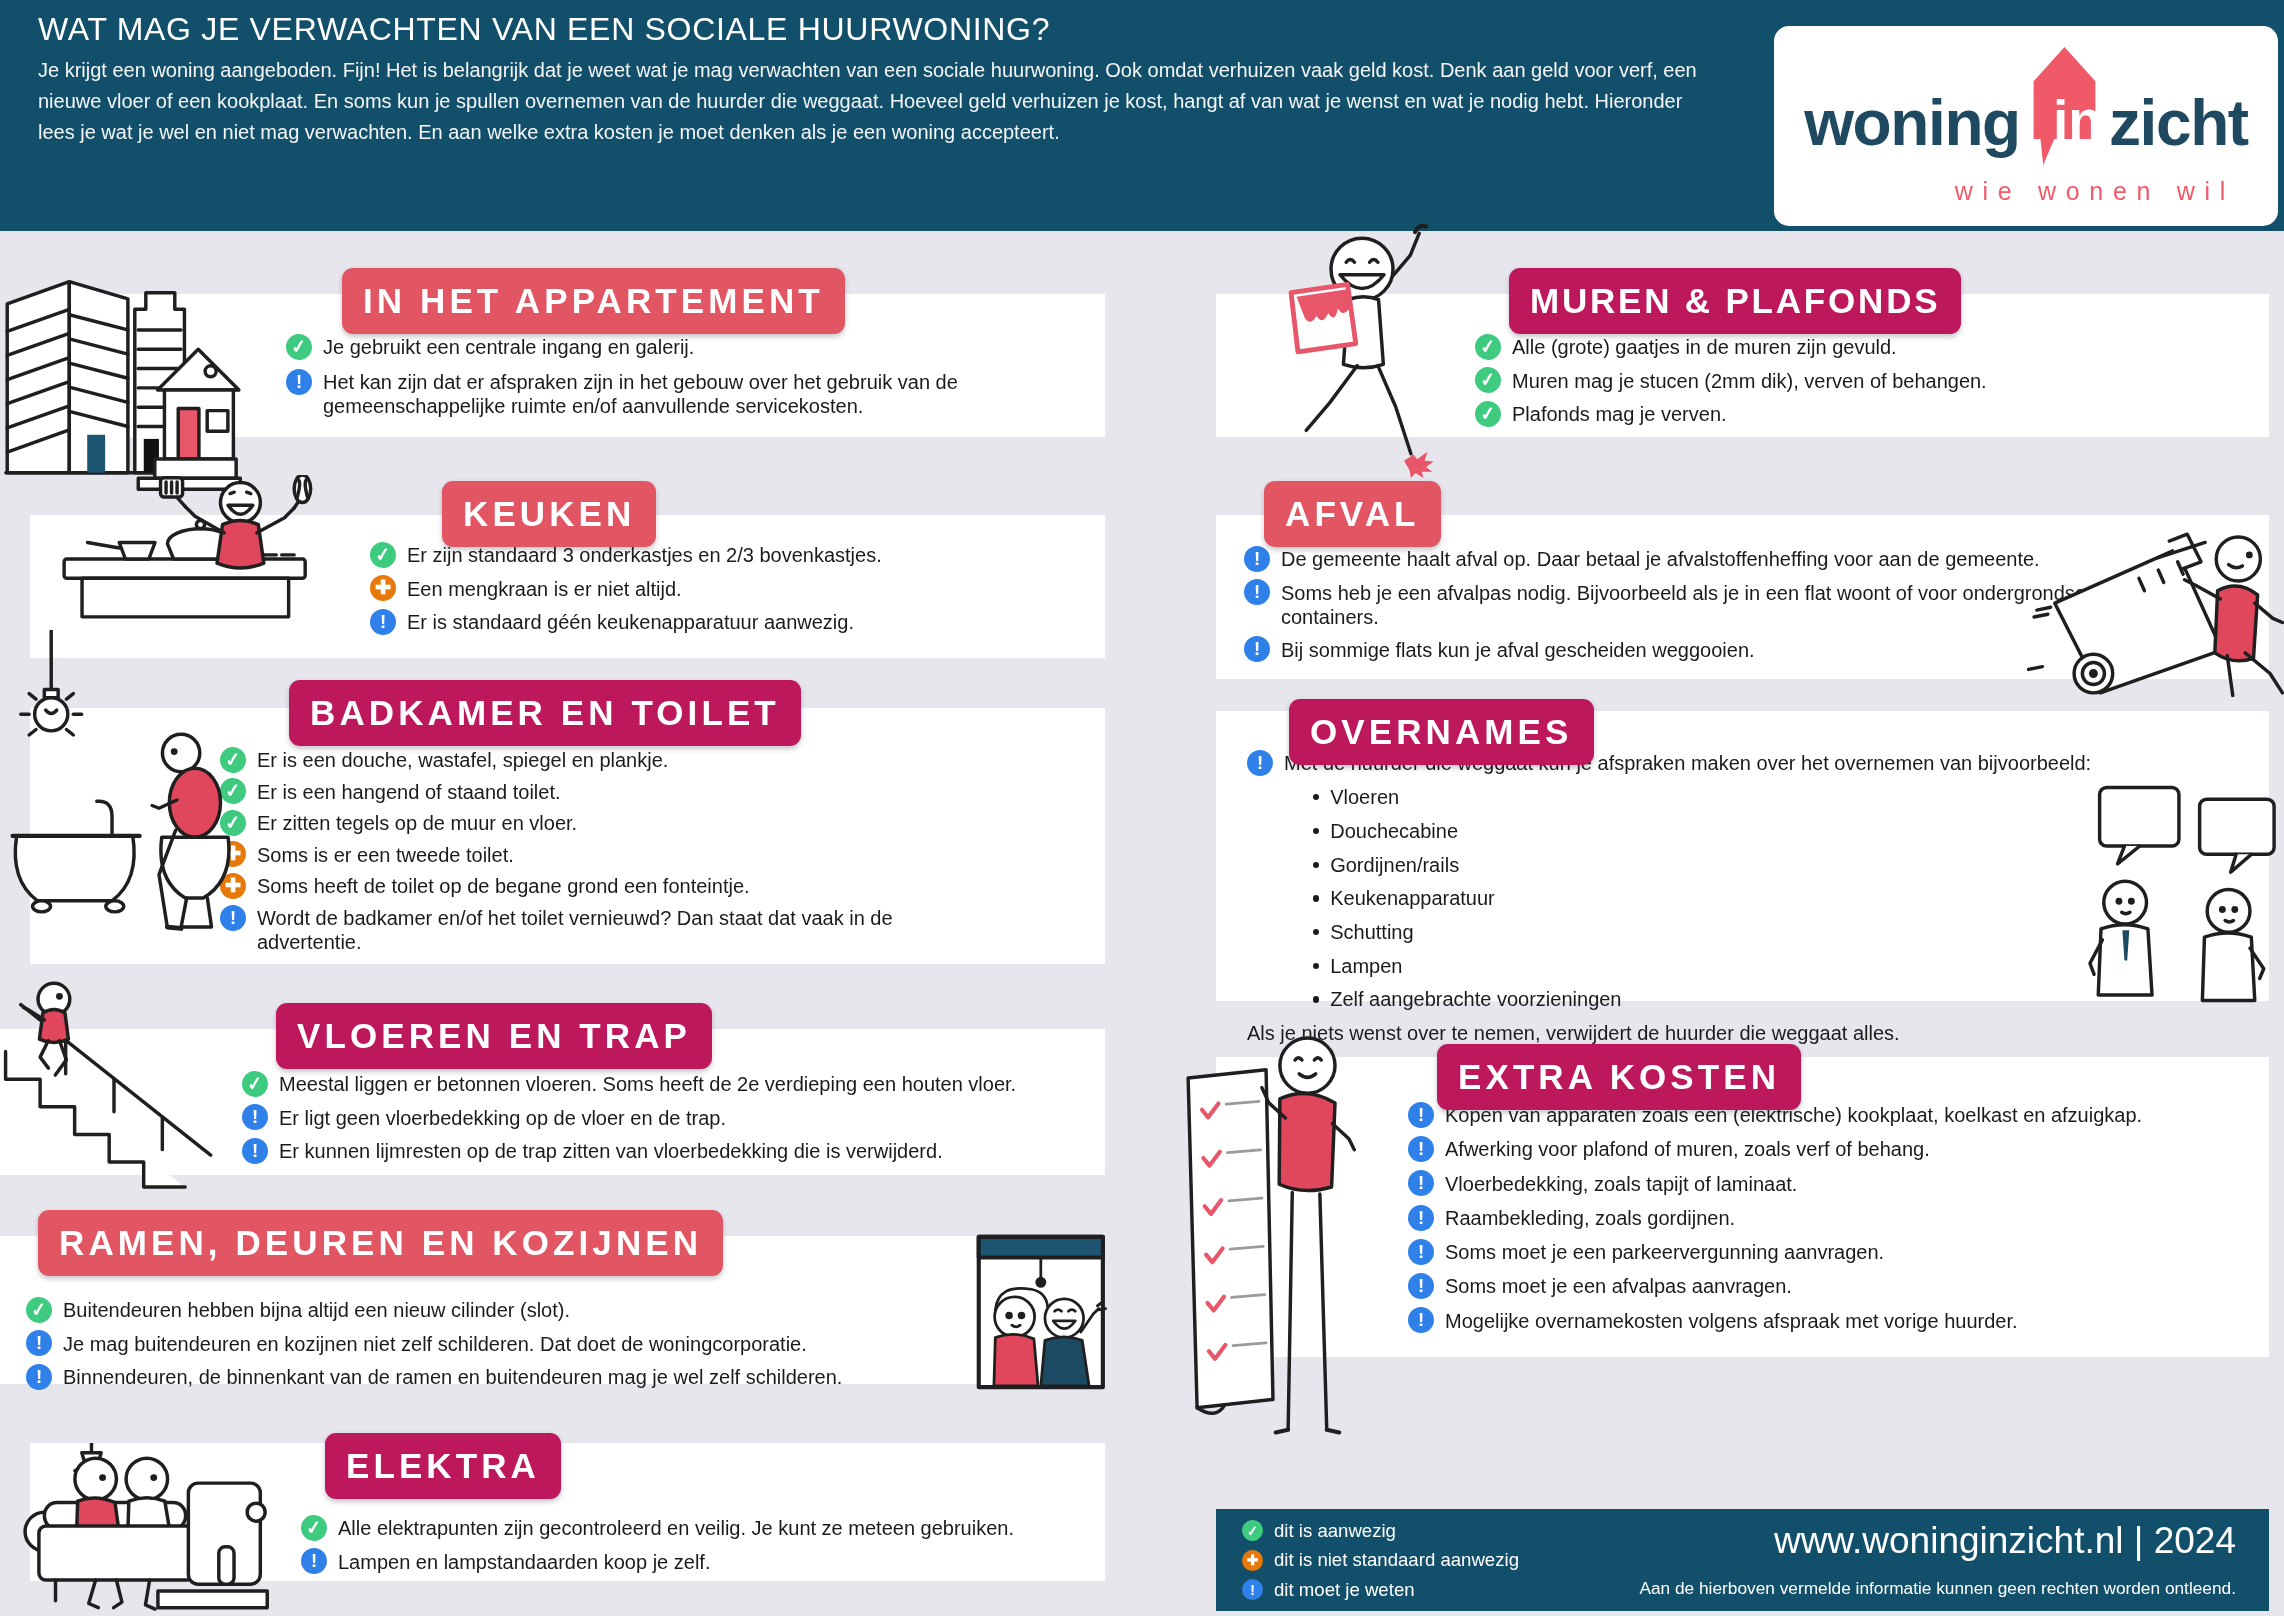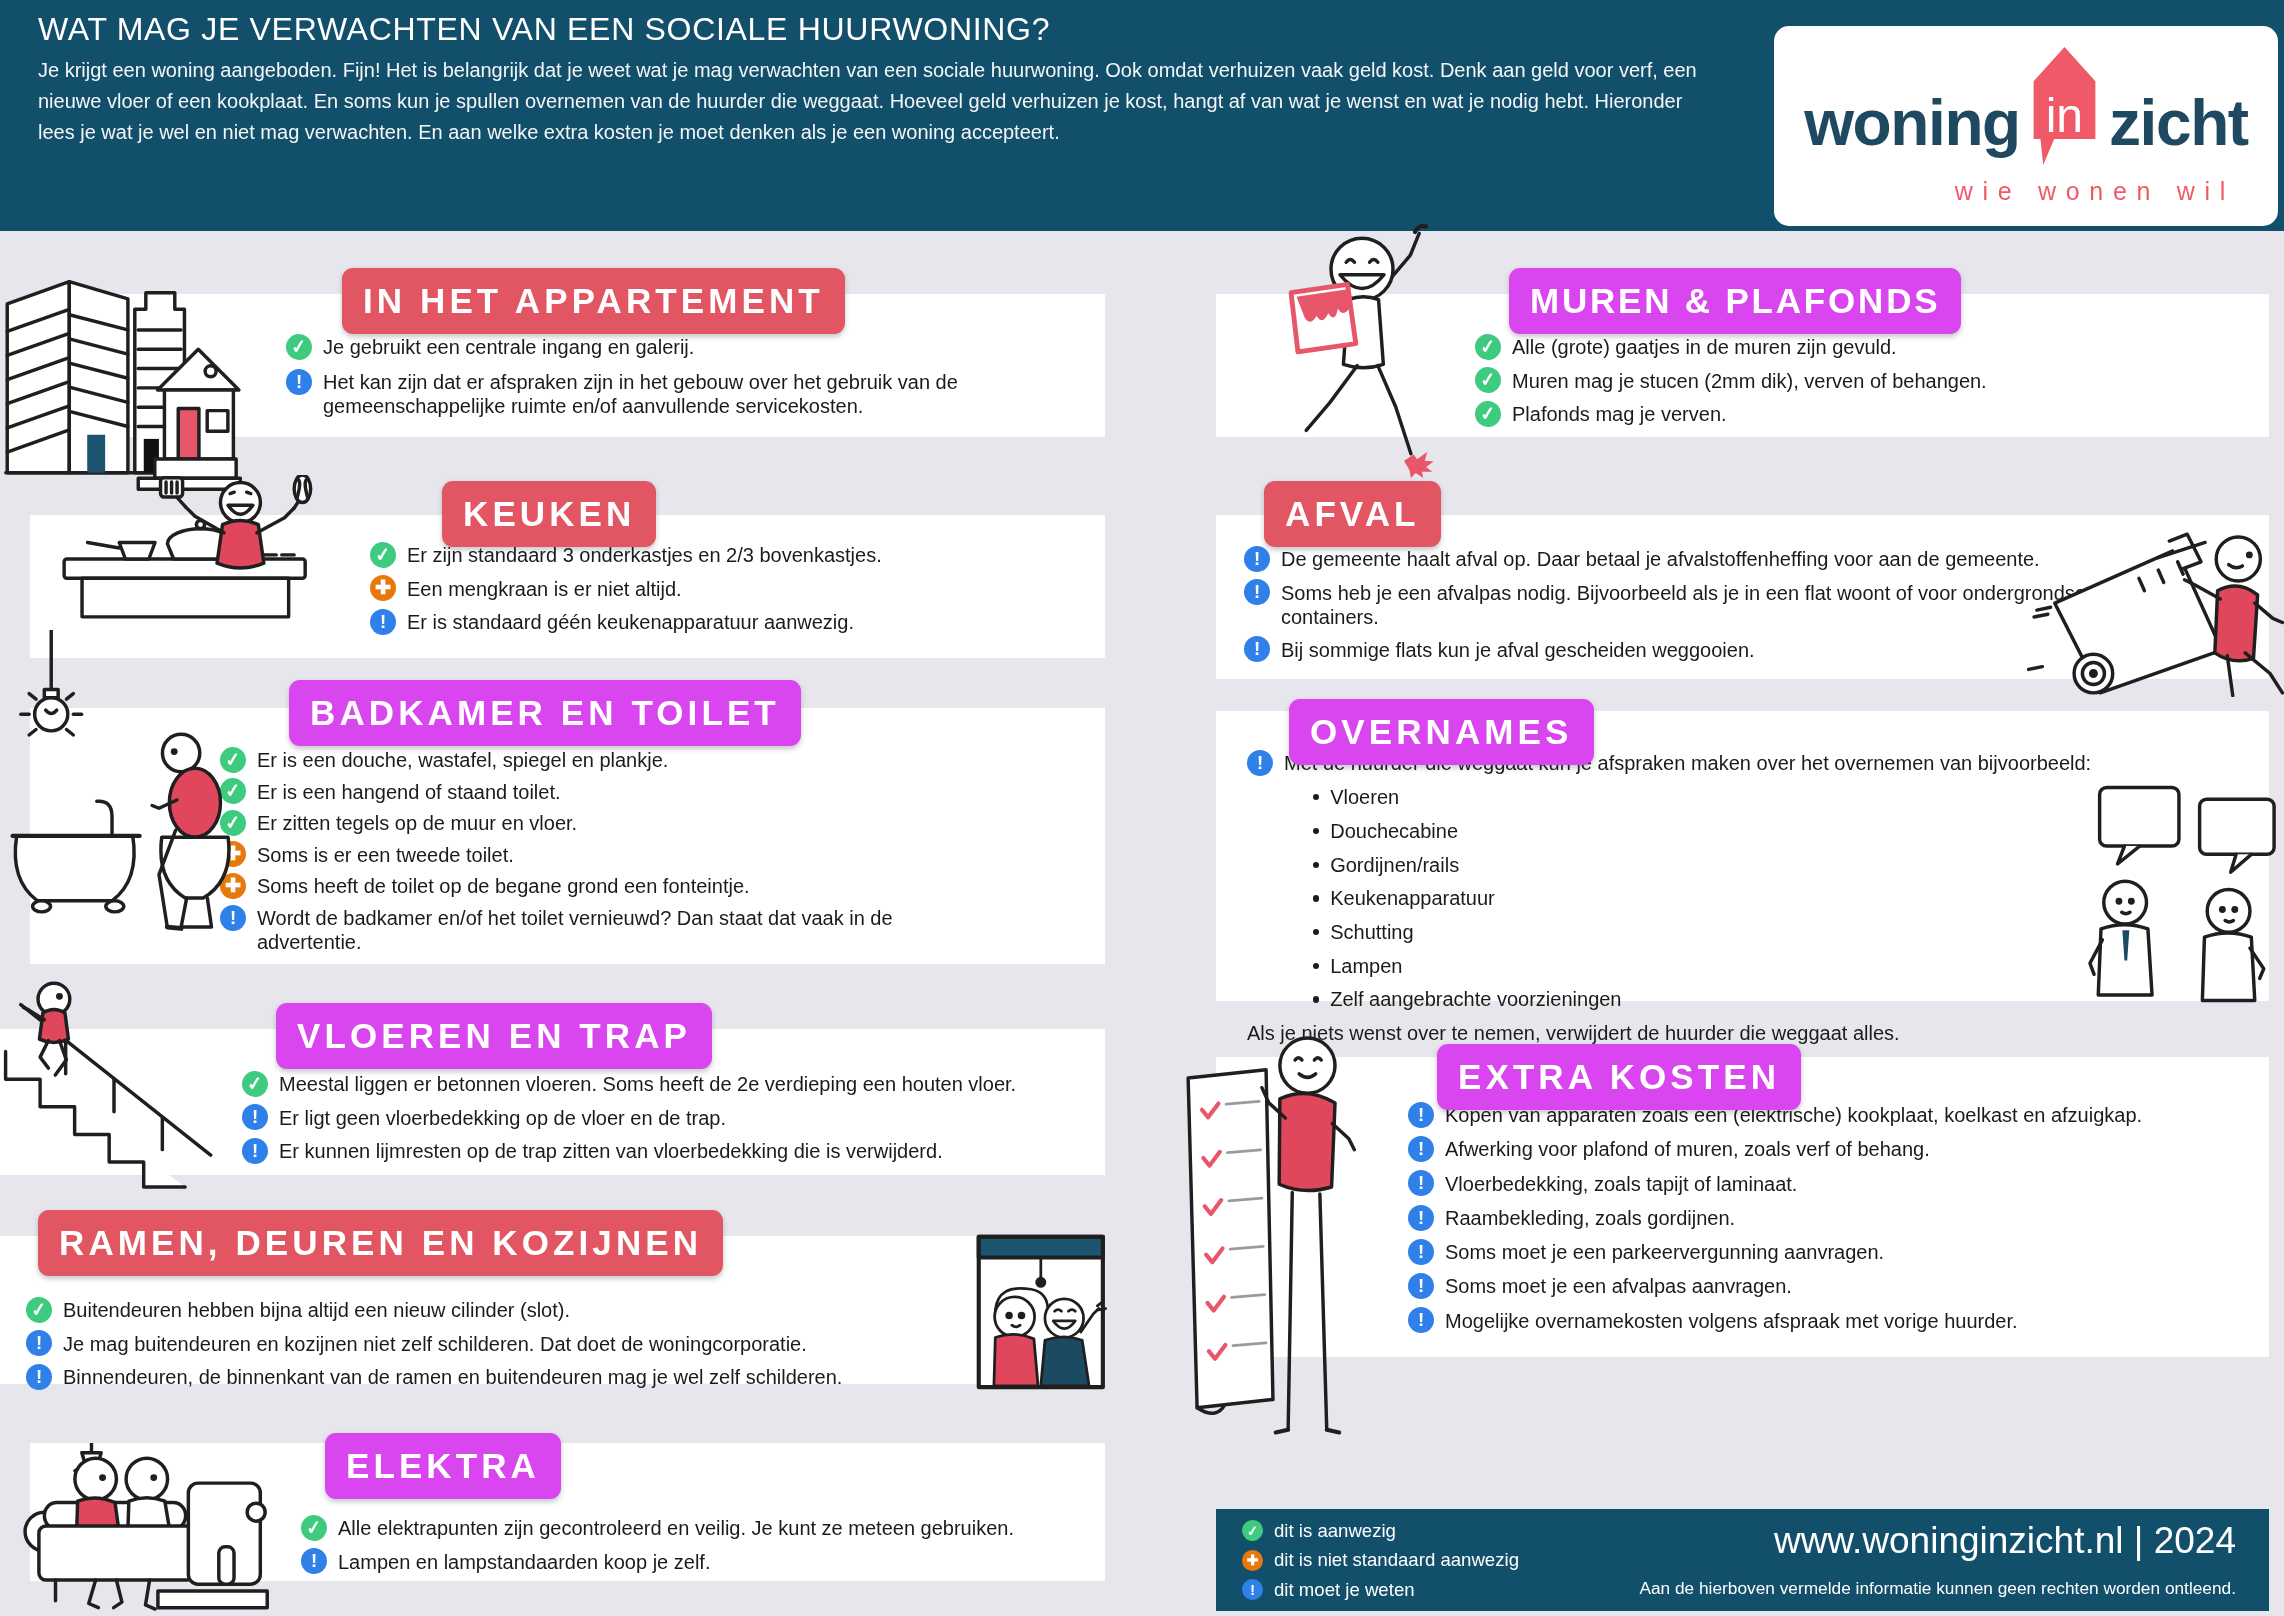--- a/index.html
+++ b/index.html
@@ -8,21 +8,21 @@
 
   
   .header{position:absolute;left:0;top:0;width:2284px;height:231px;background:#124f6a;z-index:2;}
   .header h1{position:absolute;left:38px;top:11px;margin:0;color:#fff;font-size:32px;font-weight:normal;letter-spacing:0.7px;}
   .header .intro{position:absolute;left:38px;top:55px;width:1678px;color:#f4f6f8;font-size:20px;line-height:31px;}
   .logo-box{position:absolute;left:1774px;top:26px;width:504px;height:200px;background:#fff;border-radius:15px;z-index:3;}
   .logo-row{position:absolute;left:0;top:51px;width:100%;display:flex;justify-content:center;align-items:center;gap:4.1px;}
   .logo-word{color:#1e4960;font-size:64px;font-weight:bold;letter-spacing:-1.4px;}
   .logo-house{position:relative;width:81px;height:131px;margin-top:-40px;}
   .logo-house svg{position:absolute;left:0;top:0;}
-  .logo-in{position:absolute;left:0;top:51px;width:81px;text-align:center;color:#fff;font-size:48px;font-weight:normal;}
+  .logo-in{position:absolute;left:13px;top:51px;width:81px;text-align:center;color:#fff;font-size:55px;font-weight:bold;}
   .logo-tagline{position:absolute;right:43px;top:151px;color:#f05a68;font-size:25px;letter-spacing:9.7px;}
 
   
   .card{position:absolute;background:#fff;z-index:1;}
   #card-appartement{left:30px;top:294px;width:1075px;height:143px;}
   #card-keuken{left:30px;top:515px;width:1075px;height:143px;}
   #card-badkamer{left:30px;top:708px;width:1075px;height:256px;}
   #card-vloeren{left:0px;top:1029px;width:1105px;height:146px;}
   #card-ramen{left:0px;top:1236px;width:1105px;height:148px;}
   #card-elektra{left:30px;top:1443px;width:1075px;height:138px;}
@@ -41,21 +41,21 @@
   #card-muren .content{left:259px;top:41px;width:774px;}
   #card-afval .content{left:28px;top:32px;width:877px;}
   #card-overnames .content{left:31px;top:40px;width:988px;}
   #card-extra .content{left:192px;top:46px;width:836px;}
 
   
   .badge{position:absolute;display:inline-flex;align-items:center;height:58px;padding:4px 21px;border-radius:11px;
          color:#fff;font-size:35px;font-weight:bold;letter-spacing:4.1px;z-index:3;
          box-shadow:0 2.8px 5.5px rgba(40,40,60,.25);white-space:nowrap;}
   .badge.red{background:#e25663;}
-  .badge.teal{background:#d946ef;}
+  .badge.teal{background:#be185d;}
   #badge-appartement{left:342px;top:268px;}
   #badge-keuken{left:442px;top:481px;}
   #badge-badkamer{left:289px;top:680px;}
   #badge-vloeren{left:276px;top:1003px;}
   #badge-ramen{left:38px;top:1210px;}
   #badge-elektra{left:325px;top:1433px;}
   #badge-muren{left:1509px;top:268px;letter-spacing:2.8px;}
   #badge-afval{left:1264px;top:481px;}
   #badge-overnames{left:1289px;top:699px;}
   #badge-extra{left:1437px;top:1044px;}

